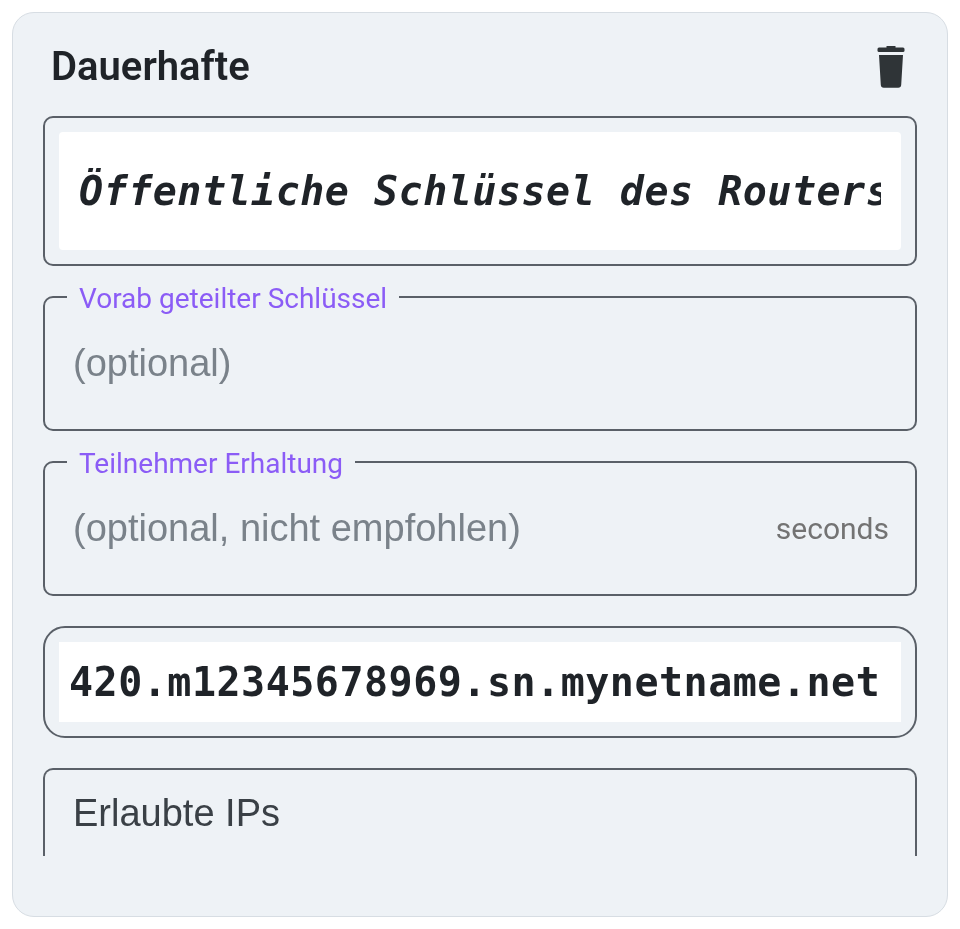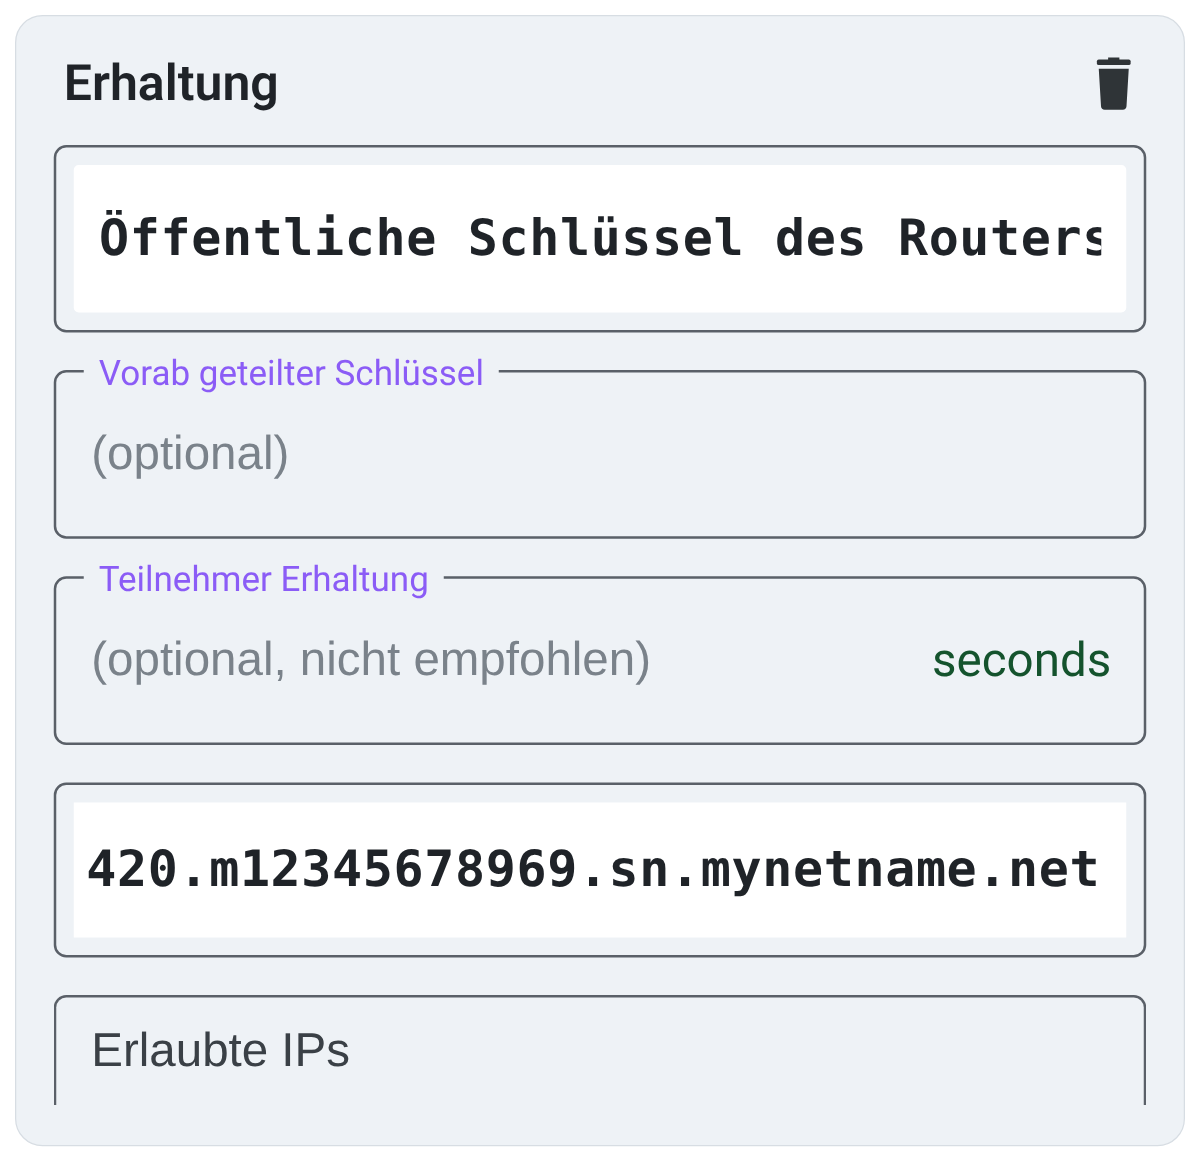--- a/index.html
+++ b/index.html
@@ -72,46 +72,48 @@
     border-radius: 4px;
     display: flex;
     align-items: center;
     padding: 0 18px;
   }
   .pubkey-inner input {
     font-family: ui-monospace, SFMono-Regular, Menlo, Consolas, monospace;
     font-weight: 700;
     font-size: 40px;
     letter-spacing: 0.5px;
+    font-style: italic;
   }
 
   
   .field.labeled {
     height: 135px;
   }
   .float-label {
     position: absolute;
     top: -16px;
     left: 22px;
     background: #eef2f6;
     padding: 0 12px;
     font-size: 28px;
     color: #8b5cf6;
   }
   .suffix {
-    font-size: 38px;
-    color: #14532d;
+    font-size: 30px;
+    color: #737373;
     margin-left: 20px;
     white-space: nowrap;
   }
 
   
   .field.endpoint {
-    height: 140px;
+    height: 112px;
     padding: 14px;
+    border-radius: 22px;
   }
   .endpoint-inner {
     background: #ffffff;
     width: 100%;
     height: 100%;
     display: flex;
     align-items: center;
     padding: 0 8px;
   }
   .endpoint-inner input {
@@ -130,21 +132,21 @@
     border-bottom: none;
   }
   .allowed input::placeholder { color: #3a4046; }
 </style>
 </head>
 <body>
 
 <div class="card">
 
   <div class="header">
-    <div class="title">Erhaltung</div>
+    <div class="title">Dauerhafte</div>
     <div class="trash">
       <svg viewBox="0 0 24 28" fill="currentColor">
         <rect x="3" y="1" width="18" height="3" rx="1"></rect>
         <rect x="9" y="-1" width="6" height="3" rx="1"></rect>
         <path d="M4 6 h16 l-1.2 20 a2 2 0 0 1 -2 1.8 H7.2 a2 2 0 0 1 -2 -1.8 Z"></path>
       </svg>
     </div>
   </div>
 
   <div class="field pubkey">

